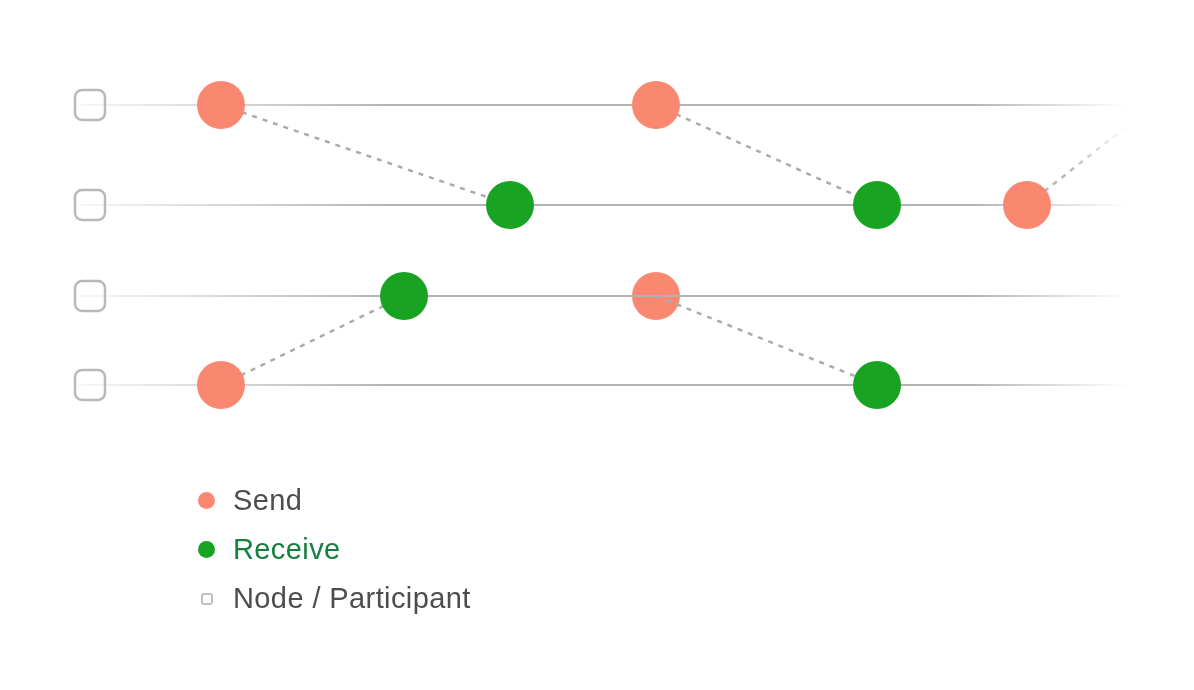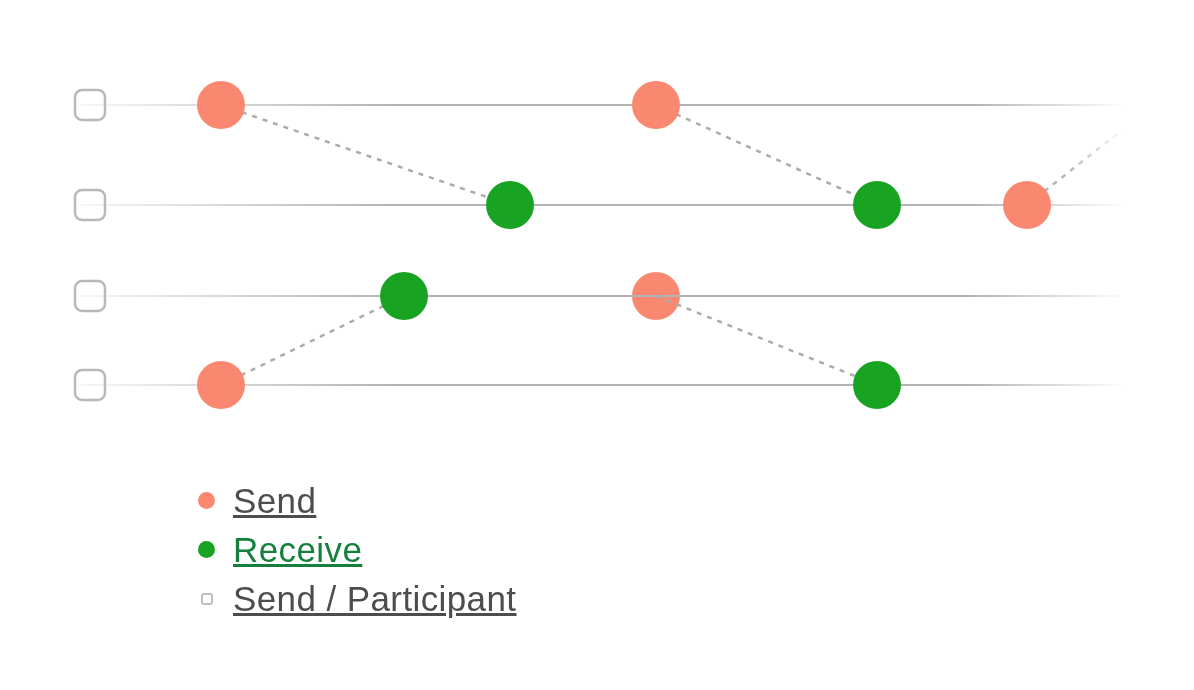--- a/index.html
+++ b/index.html
@@ -49,25 +49,24 @@
   }
   .legend-square {
     width: 12px;
     height: 12px;
     border: 2px solid #c0c0c0;
     border-radius: 3px;
     background: #ffffff;
     box-sizing: border-box;
   }
   .legend-label {
-    font-size: 35px;
+    font-size: 29px;
     color: #4d4d4d;
     letter-spacing: 0.4px;
     white-space: nowrap;
-    text-decoration: underline;
   }
 </style>
 </head>
 <body>
 
 <div class="canvas">
 
   <svg class="diagram-svg" xmlns="http://www.w3.org/2000/svg" viewBox="0 0 1194 690">
       <defs>
         <linearGradient id="laneGrad" gradientUnits="userSpaceOnUse" x1="78" y1="0" x2="1128" y2="0">
@@ -117,17 +116,17 @@
     <div class="legend-row">
       <span class="legend-marker-cell">
         <span class="legend-dot" id="legend-dot-receive" style="background: rgb(24, 164, 34);"></span>
       </span>
       <span class="legend-label" style="color: #15803d;">Receive</span>
     </div>
     <div class="legend-row">
       <span class="legend-marker-cell">
         <span class="legend-square"></span>
       </span>
-      <span class="legend-label" style="color: rgb(77, 77, 77);">Send / Participant</span>
+      <span class="legend-label" style="color: rgb(77, 77, 77);">Node / Participant</span>
     </div>
   </div>
 
 </div>
 
 </body></html>

